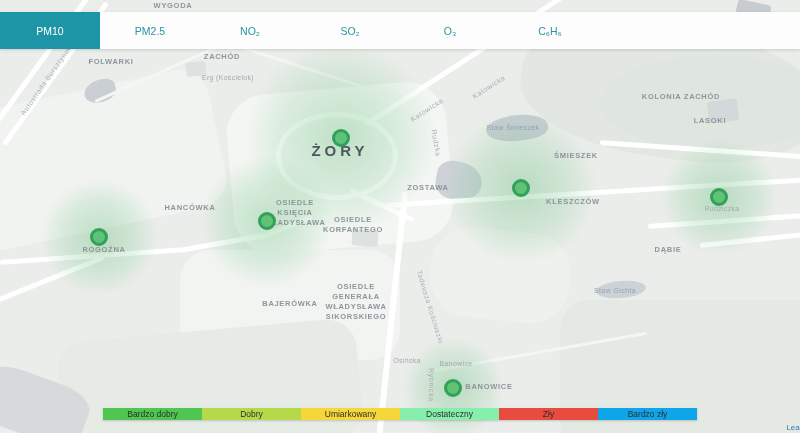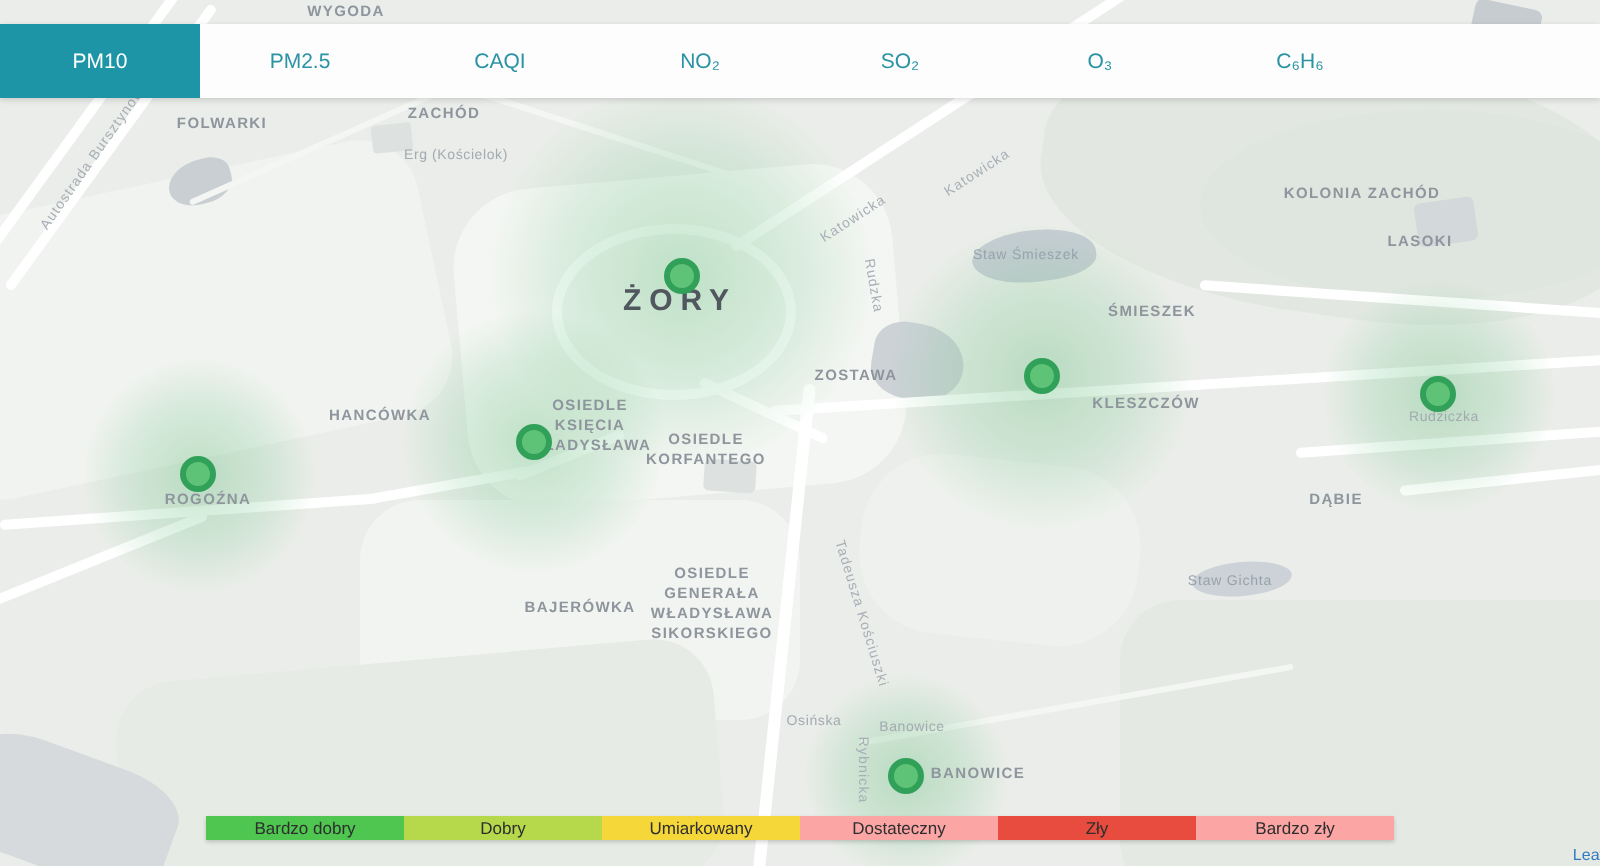--- a/index.html
+++ b/index.html
@@ -144,27 +144,26 @@
         <div class="marker" style="background: rgb(94, 195, 119); border-color: rgb(49, 160, 88); left: 710px; top: 188px;"></div>
         <div class="marker" style="background: rgb(94, 195, 119); border-color: rgb(49, 160, 88); left: 444px; top: 379px;"></div>
       </div>
 
     <div class="attribution">Leaf</div>
   </div>
 
   <div class="tabbar" id="tabbar">
       <div class="tab active" style="color: rgb(255, 255, 255); background: rgb(30, 149, 166);">PM10</div>
       <div class="tab" style="color: rgb(42, 147, 164);">PM2.5</div>
-      <div class="tab" style="color: rgb(42, 147, 164);">CAQI</div>
       <div class="tab" style="color: rgb(42, 147, 164);">NO₂</div>
       <div class="tab" style="color: rgb(42, 147, 164);">SO₂</div>
       <div class="tab" style="color: rgb(42, 147, 164);">O₃</div>
       <div class="tab" style="color: rgb(42, 147, 164);">C₆H₆</div>
     </div>
   <div class="legend" id="legend">
       <div class="legend-seg" style="background: rgb(78, 198, 79);">Bardzo dobry</div>
       <div class="legend-seg" style="background: rgb(181, 217, 75);">Dobry</div>
       <div class="legend-seg" style="background: rgb(246, 215, 58);">Umiarkowany</div>
-      <div class="legend-seg" style="background: #fca5a5;">Dostateczny</div>
+      <div class="legend-seg" style="background: #86efac;">Dostateczny</div>
       <div class="legend-seg" style="background: rgb(231, 76, 63);">Zły</div>
-      <div class="legend-seg" style="background: #fca5a5;">Bardzo zły</div>
+      <div class="legend-seg" style="background: #0ea5e9;">Bardzo zły</div>
     </div>
 </div>
 
 </body></html>

